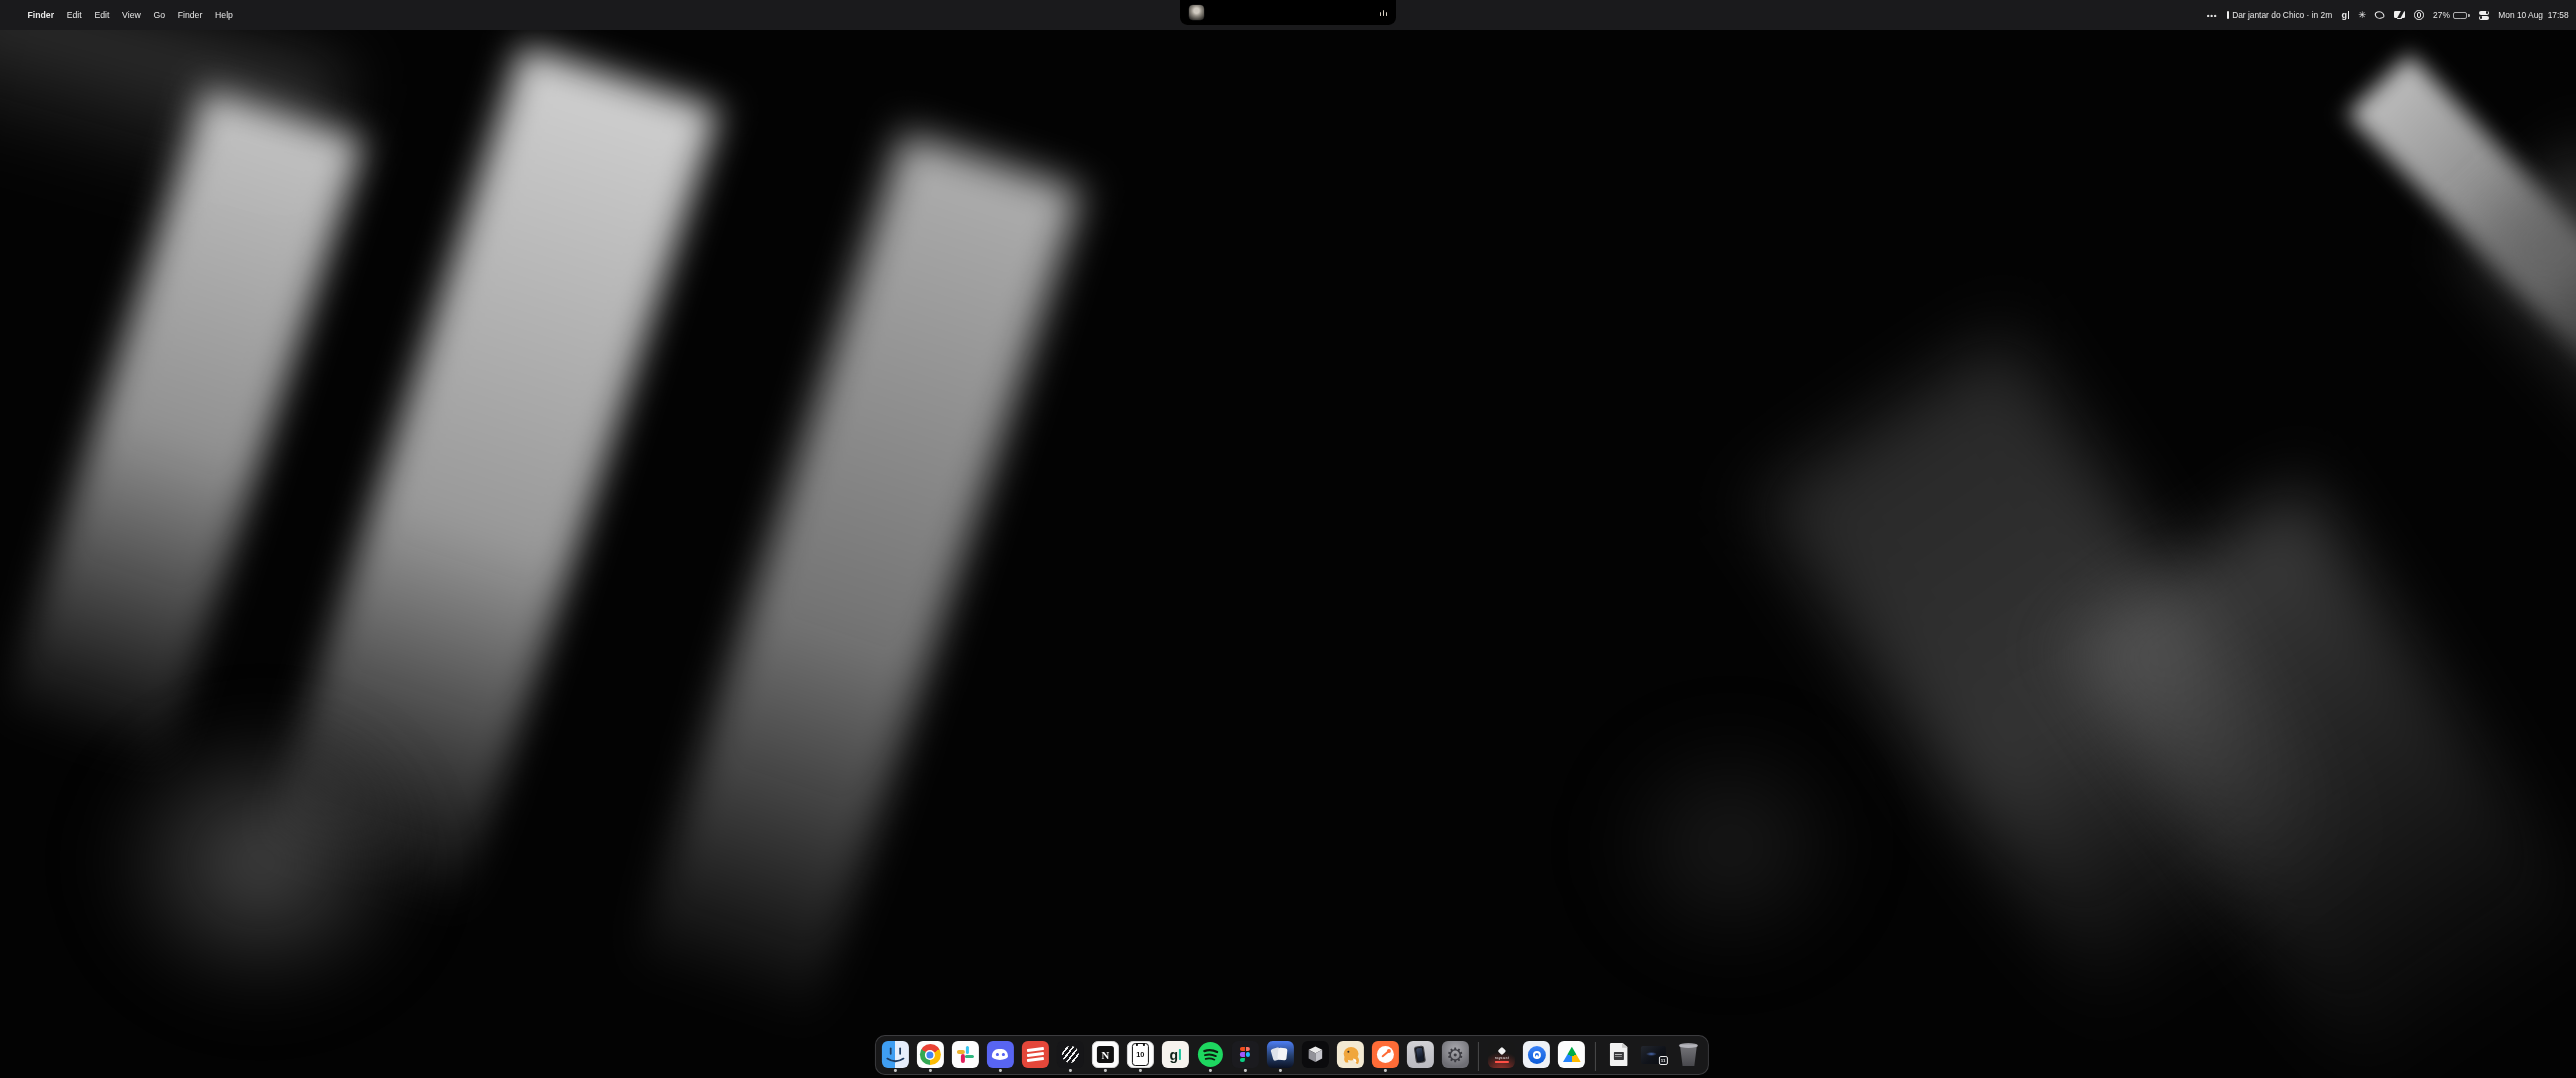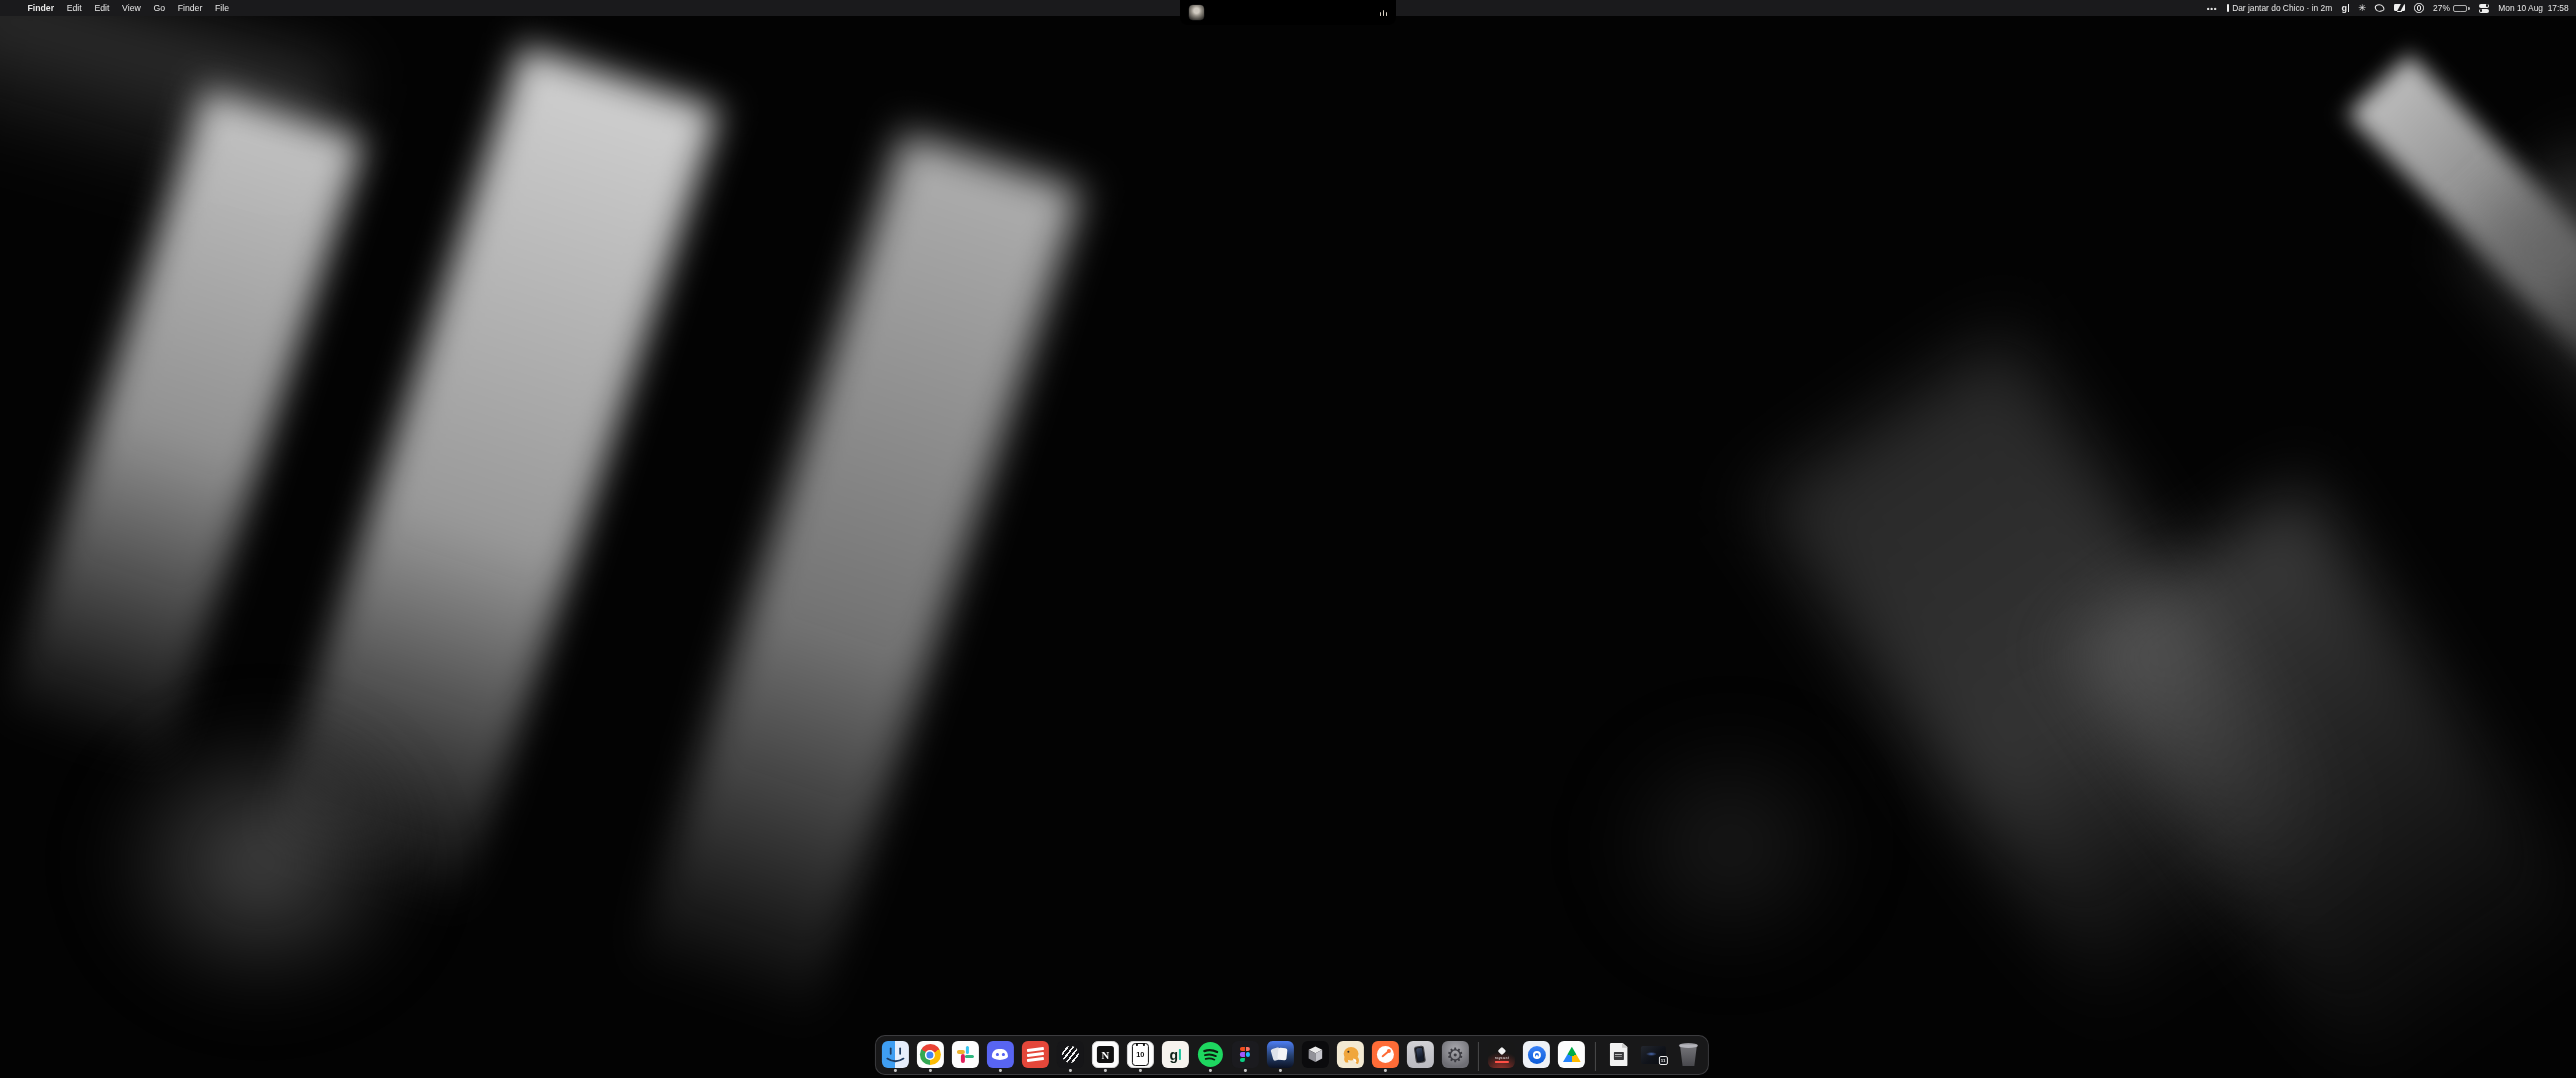--- a/index.html
+++ b/index.html
@@ -35,21 +35,21 @@
            background:radial-gradient(closest-side, rgba(75,75,75,.35), transparent 78%);
            filter:blur(35px); }
   .st-tr { left:2335px; top:84px; width:87px; height:429px; transform:rotate(-44deg);
            background:linear-gradient(to bottom, rgba(200,200,200,.95), rgba(150,150,150,.7) 60%, transparent 95%);
            filter:blur(10.7px); }
   .st-tr2 { left:2442px; top:195px; width:161px; height:496px; transform:rotate(-40deg);
            background:linear-gradient(to bottom, rgba(90,90,90,.5), transparent 90%);
            filter:blur(29.5px); }
 
   
-  .menubar { position:absolute; top:0; left:0; width:100%; height:16px; background:#1a1a1c;
+  .menubar { position:absolute; top:0; left:0; width:100%; height:30px; background:#1a1a1c;
              display:flex; align-items:center; justify-content:space-between;
              color:#e8e8e8; font-size:8.7px; z-index:40; }
   .mb-left { display:flex; align-items:center; gap:12.7px; padding-left:14.8px; }
   .apple { font-size:10px; line-height:18px; }
   .mb-app { font-weight:bold; }
   .mb-right { display:flex; align-items:center; gap:9.4px; padding-right:7.4px; font-size:8.4px; }
   .mb-item { display:flex; align-items:center; gap:3.4px; }
   .overflow-dots { letter-spacing:0.7px; font-weight:bold; font-size:8px; }
   .event-bar { width:2px; height:8px; border-radius:1.3px; background:#efefef; display:inline-block; }
   .gram-menubar { font-weight:bold; font-size:9px; display:flex; align-items:center; }
@@ -248,21 +248,21 @@
 
   <div class="menubar">
     <div class="mb-left">
       <span class="apple"></span>
       <span class="mb-app">Finder</span>
       <span>Edit</span>
       <span>Edit</span>
       <span>View</span>
       <span>Go</span>
       <span>Finder</span>
-      <span>File</span>
+      <span>Help</span>
     </div>
     <div class="mb-right">
       <span class="overflow-dots">•••</span>
       <span class="mb-item">
         <span class="event-bar"></span>
         <span>Dar jantar do Chico · in 2m</span>
       </span>
       <span class="gram-menubar">
         <span>g</span>
         <span class="caret"></span>

